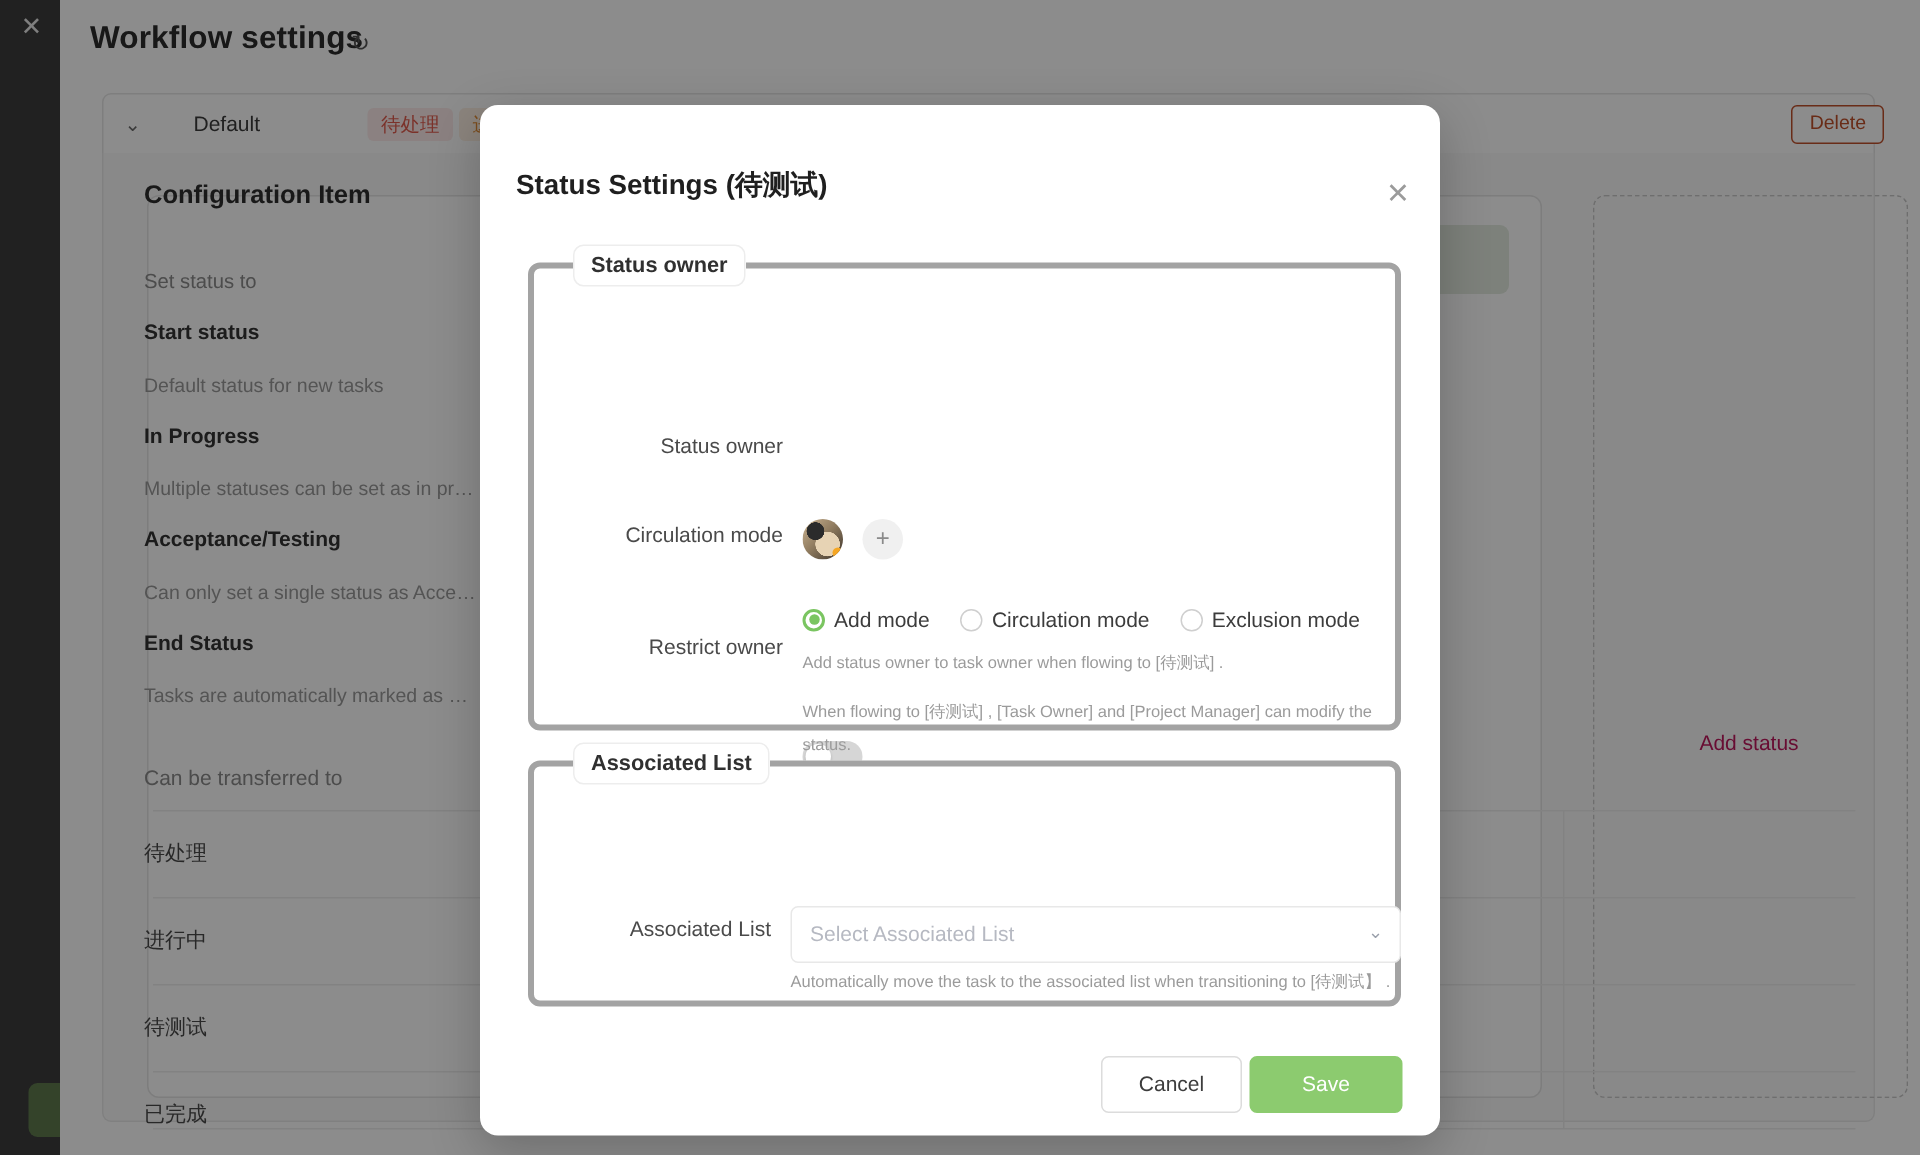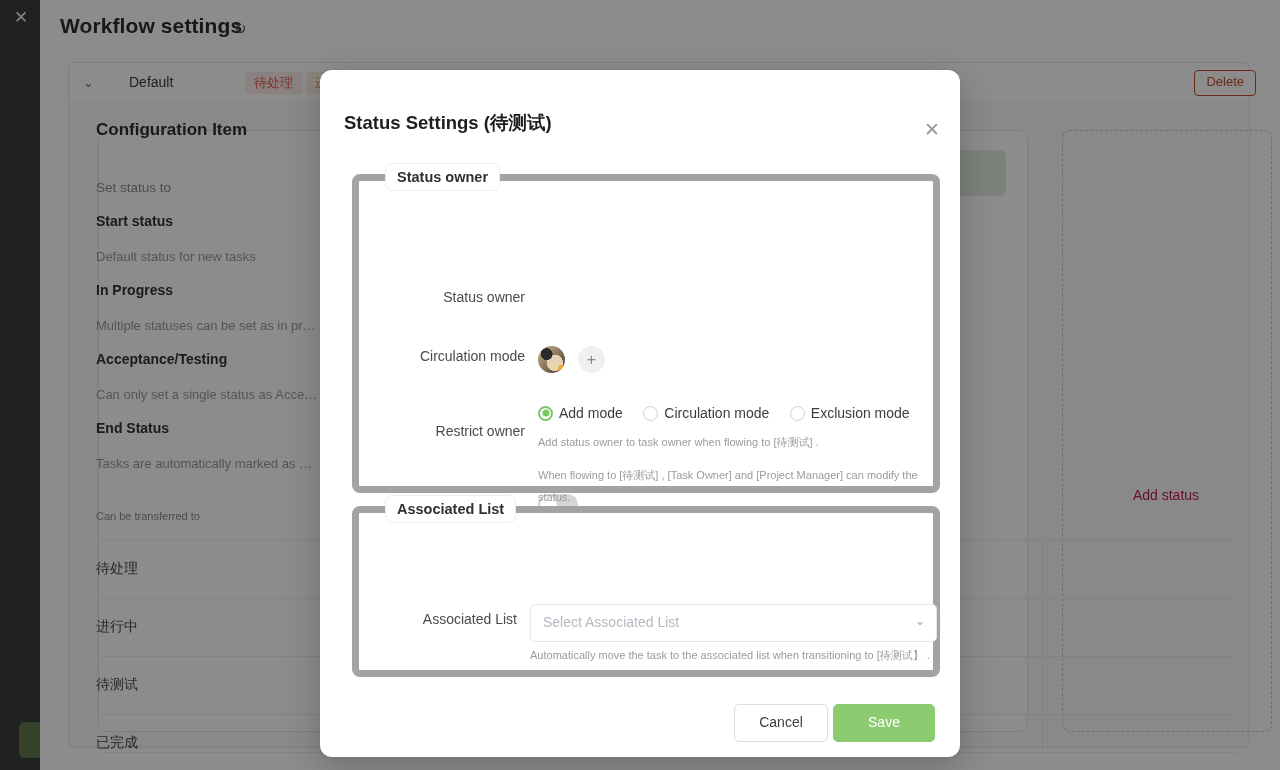--- a/index.html
+++ b/index.html
@@ -139,21 +139,21 @@
     font-size: 13.5px;
     color: #8b8b8b;
   }
   .cfg-item { margin-left: 28px; margin-top: 18px; }
   .cfg-item .nm { font-size: 14px; font-weight: bold; color: #333; }
   .cfg-item .ds { font-size: 13px; color: #9a9a9a; margin-top: 20px; }
 
   .xfer-head {
     position: absolute;
     left: 56px; top: 510px;
-    font-size: 11px;
+    font-size: 14px;
     color: #8b8b8b;
   }
   .xfer-row {
     position: absolute;
     left: 56px;
     font-size: 14px;
     color: #4a4a4a;
   }
 
   .row-sep {
@@ -243,21 +243,21 @@
     text-align: center;
     line-height: 21px;
     font-size: 19px;
     color: #9b9b9b;
   }
 
   fieldset.group {
     position: absolute;
     margin: 0;
     padding: 0;
-    border: 7px solid #a3a3a3;
+    border: 4px solid #a3a3a3;
     border-radius: 8px;
     background: #fff;
     text-decoration: underline;
   }
   fieldset.group > legend {
     margin-left: 26px;
     padding: 0;
   }
   .legend-box {
     display: inline-block;

